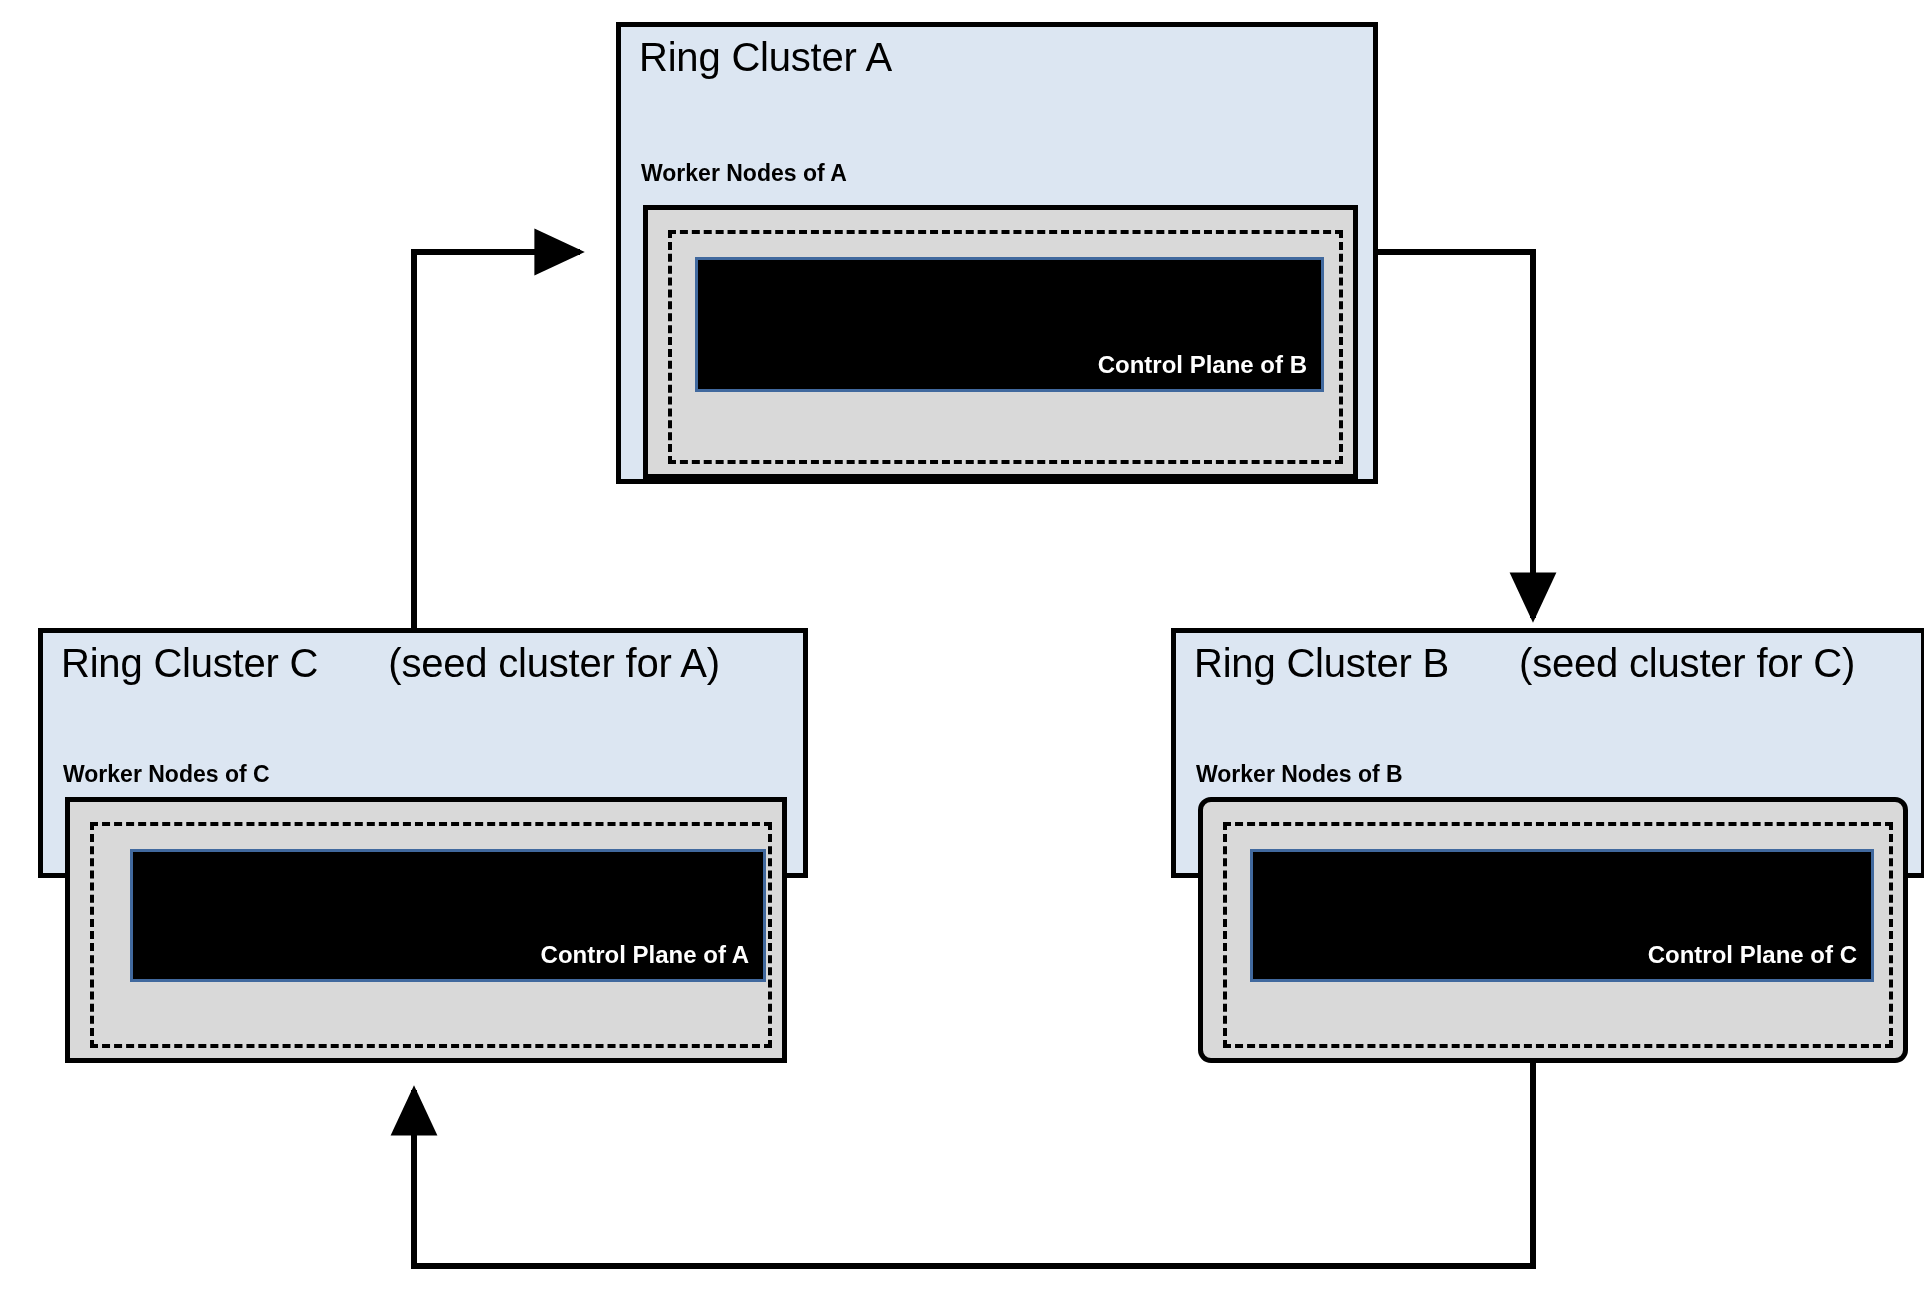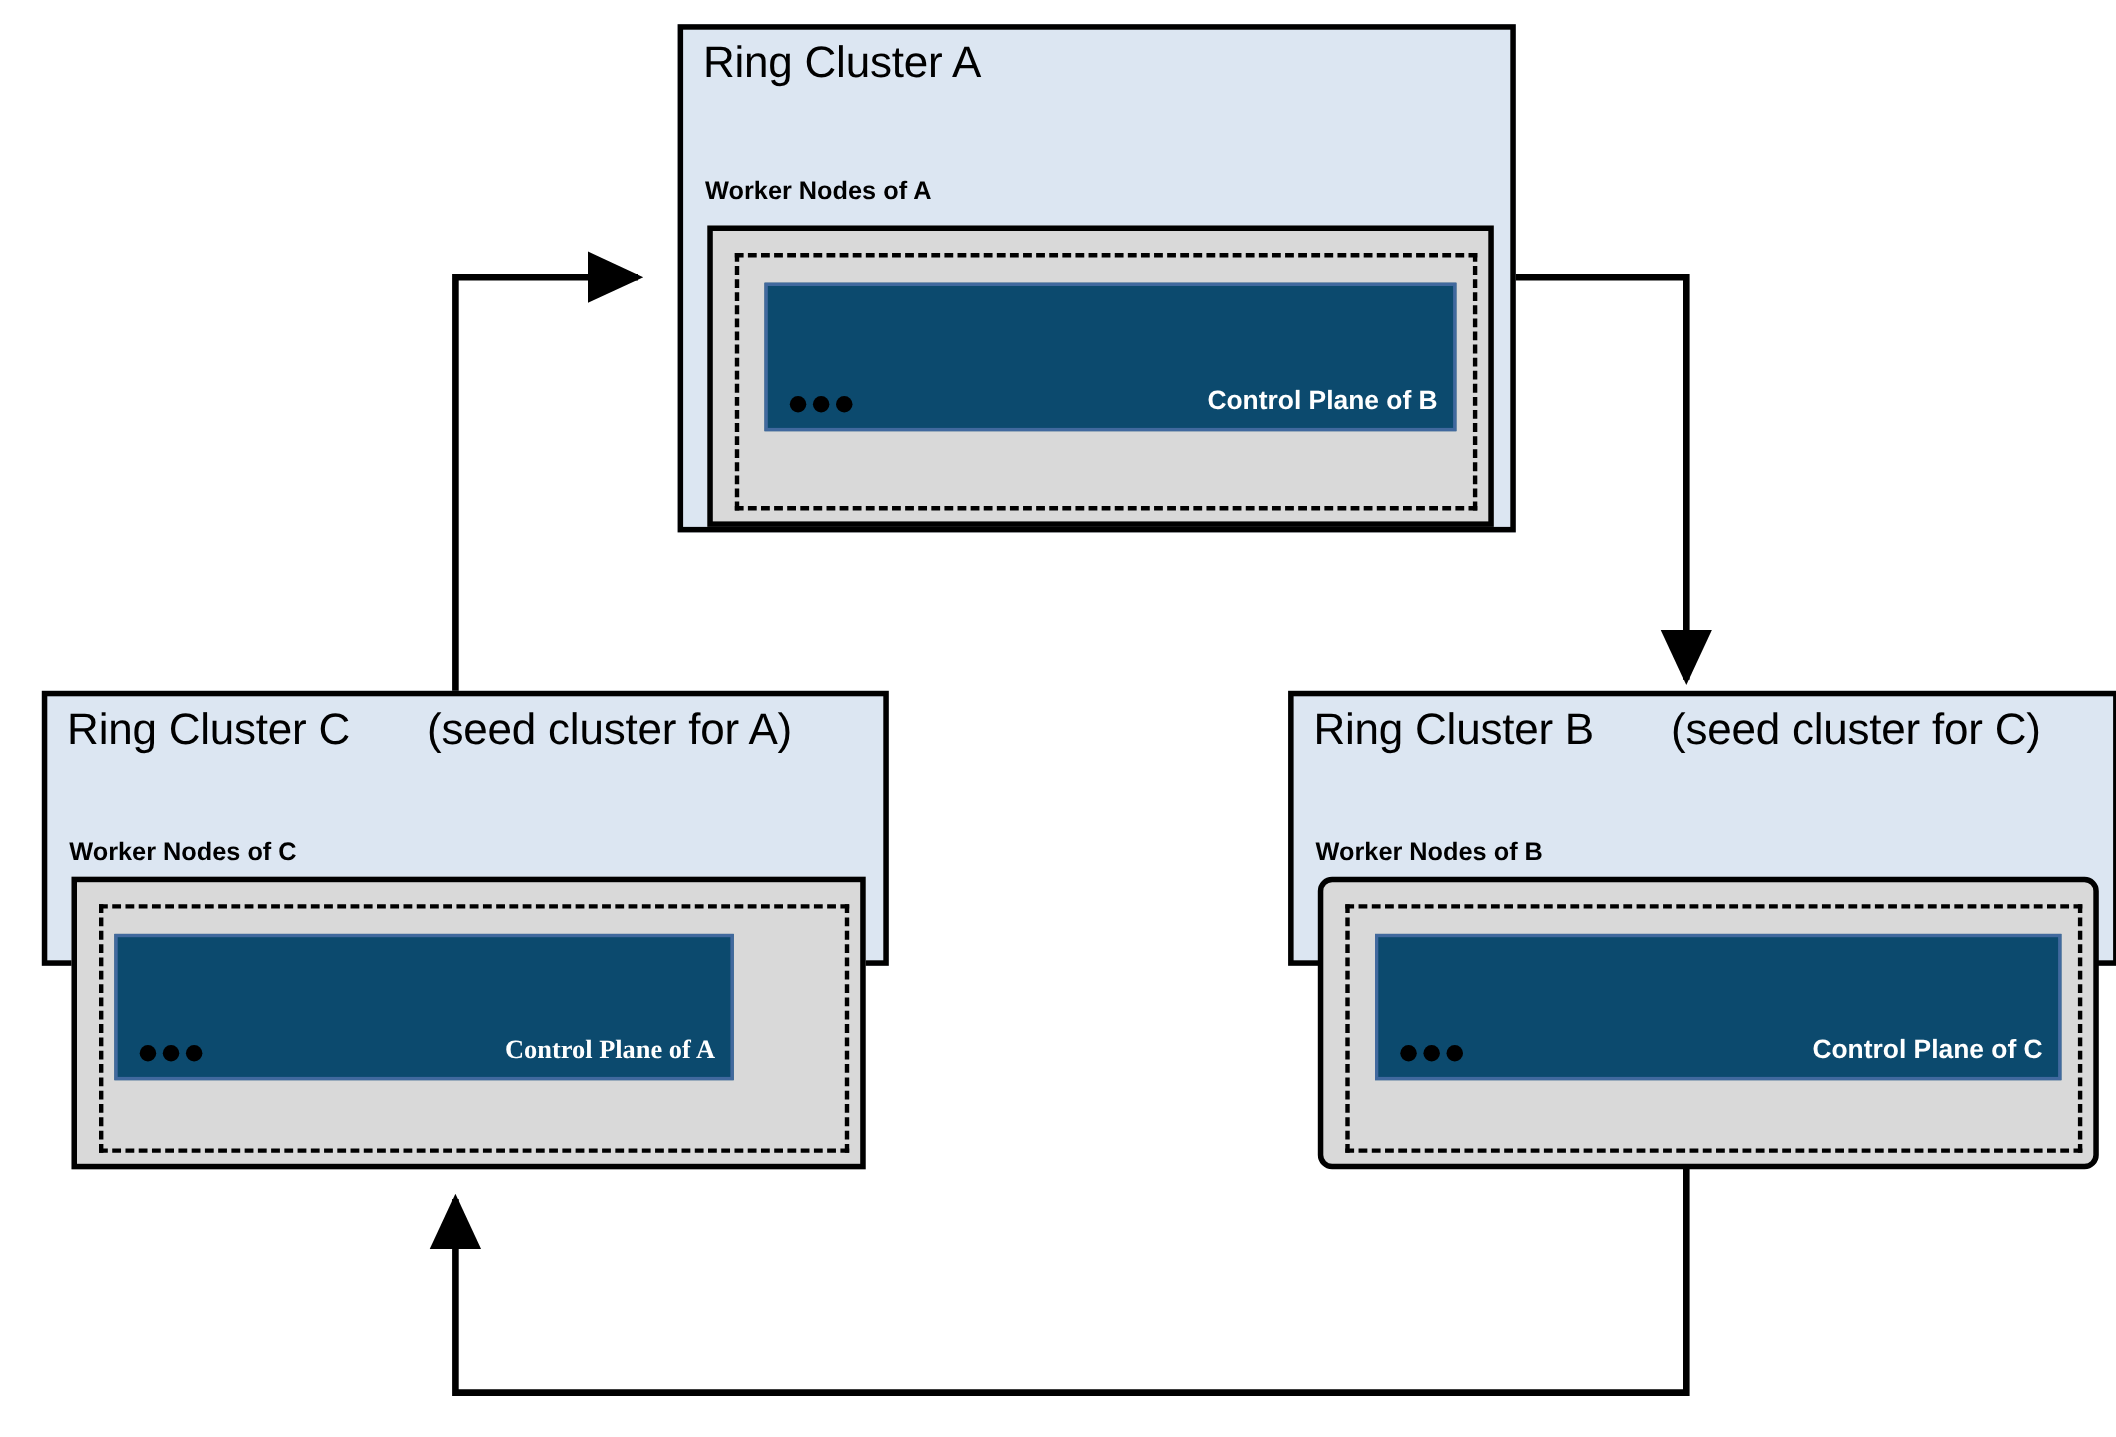--- a/index.html
+++ b/index.html
@@ -83,21 +83,21 @@
   
   .dashed-box {
     position: absolute;
     border: 4px dashed #000000;
     box-sizing: border-box;
   }
 
   
   .control-plane {
     position: absolute;
-    background: #0c4a6e;
+    background: #000000;
     border: 3px solid #41699e;
     box-sizing: border-box;
   }
   .control-plane-label {
     position: absolute;
     right: 14px;
     bottom: 10px;
     color: #ffffff;
     font-size: 24px;
     font-weight: bold;
@@ -124,21 +124,21 @@
   #cluster-a .worker-label  { top: 133px; }
   #cluster-a .worker-box    { left: 22px;  top: 178px; width: 715px; height: 274px; }
   #cluster-a .dashed-box    { left: 20px;  top: 20px;  width: 675px; height: 234px; }
   #cluster-a .control-plane { left: 23px;  top: 23px;  width: 629px; height: 135px; }
 
   
   #cluster-c            { left: 38px;  top: 628px; width: 770px; height: 250px; }
   #cluster-c .worker-label  { top: 128px; }
   #cluster-c .worker-box    { left: 22px;  top: 164px; width: 722px; height: 266px; }
   #cluster-c .dashed-box    { left: 20px;  top: 20px;  width: 682px; height: 226px; }
-  #cluster-c .control-plane { left: 10px;  top: 23px;  width: 563px; height: 133px; font-family: Liberation Serif, serif; }
+  #cluster-c .control-plane { left: 36px;  top: 23px;  width: 636px; height: 133px; }
 
   
   #cluster-b            { left: 1171px; top: 628px; width: 755px; height: 250px; }
   #cluster-b .worker-label  { top: 128px; }
   #cluster-b .worker-box    { left: 22px;  top: 164px; width: 710px; height: 266px; border-radius: 13px; }
   #cluster-b .dashed-box    { left: 20px;  top: 20px;  width: 670px; height: 226px; }
   #cluster-b .control-plane { left: 23px;  top: 23px;  width: 624px; height: 133px; }
 
   
   #cluster-c, #cluster-b { height: 250px; }

